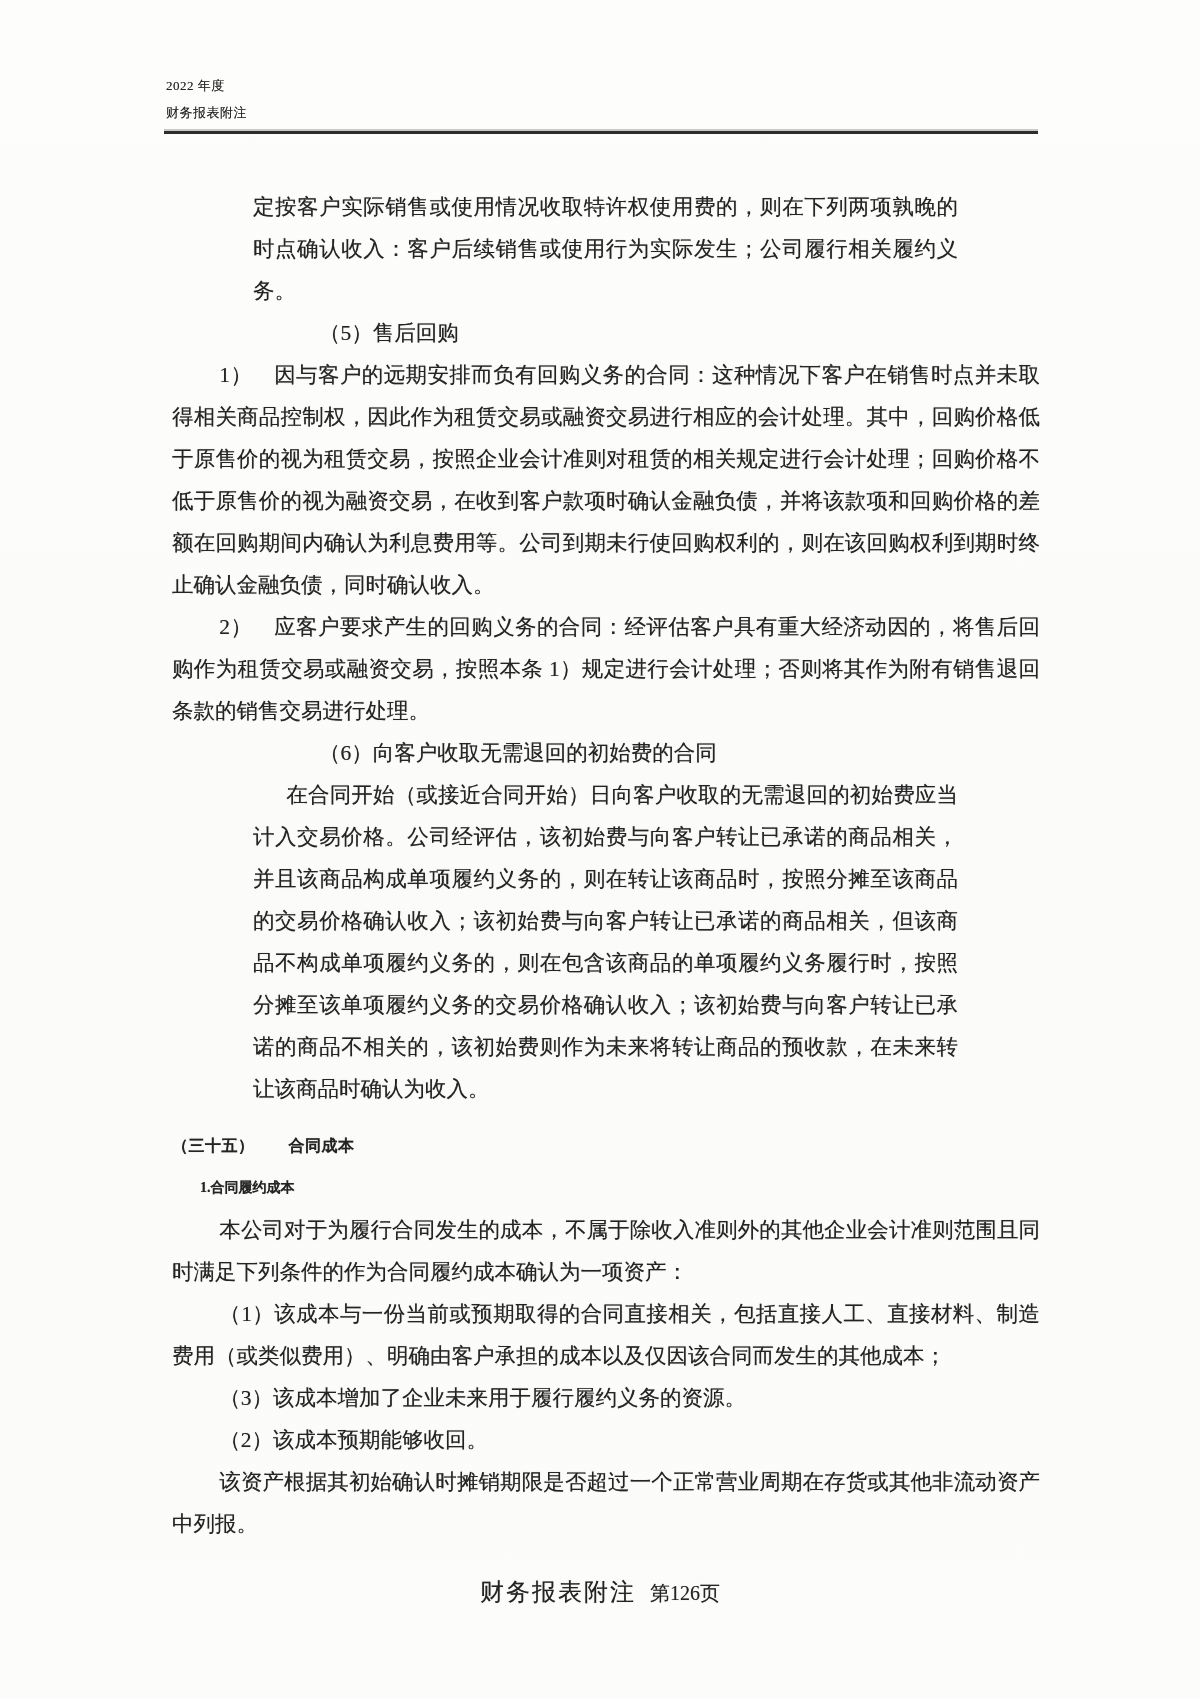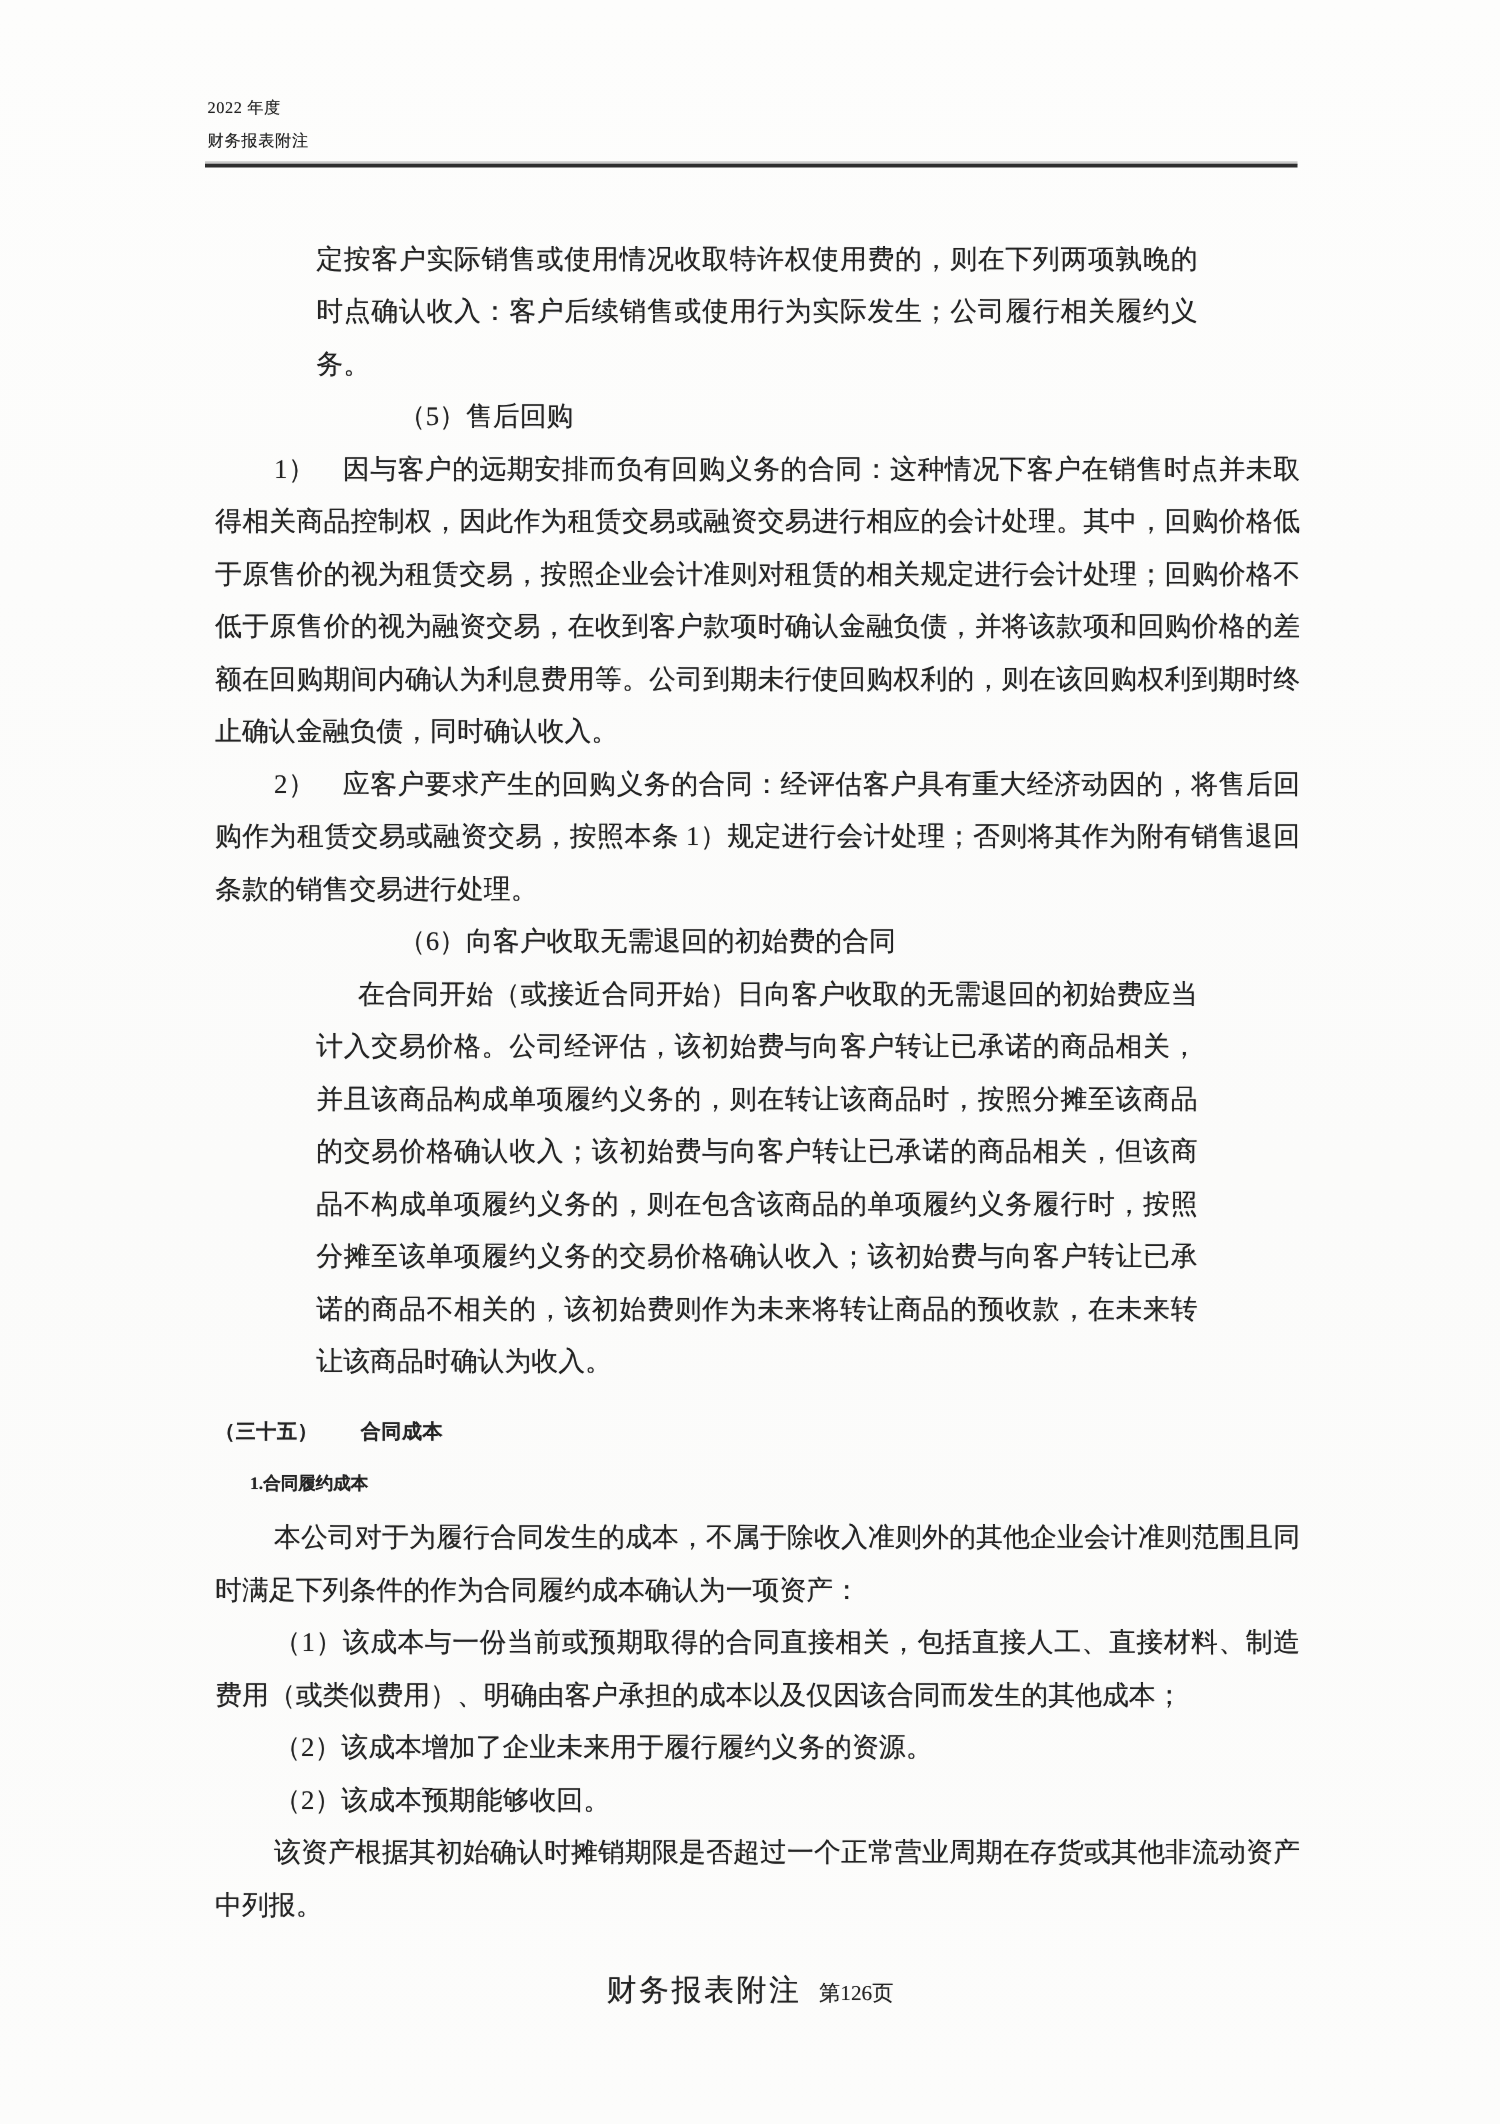--- a/index.html
+++ b/index.html
@@ -92,21 +92,21 @@
     justify-content: center;
     align-items: baseline;
     gap: 14px;
     text-shadow: 0 0 0.7px rgba(40,40,40,0.5);
   }
   .footer-title {
     font-size: 24px;
     letter-spacing: 2px;
   }
   .footer-page {
-    font-size: 17px;
+    font-size: 20px;
   }
 </style>
 </head>
 <body>
 
 <div class="page">
 
   <div class="page-header">
     <div class="hline">2022 年度</div>
     <div class="hline">财务报表附注</div>
@@ -130,21 +130,21 @@
     <p class="para section-heading" style="text-indent:0;">
       <span class="section-number">（三十五）</span><span class="section-title">合同成本</span>
     </p>
 
     <p class="para bold-sub" style="text-indent:0;">1.合同履约成本</p>
 
     <p class="para">本公司对于为履行合同发生的成本，不属于除收入准则外的其他企业会计准则范围且同时满足下列条件的作为合同履约成本确认为一项资产：</p>
 
     <p class="para">（1）该成本与一份当前或预期取得的合同直接相关，包括直接人工、直接材料、制造费用（或类似费用）、明确由客户承担的成本以及仅因该合同而发生的其他成本；</p>
 
-    <p class="para">（2）该成本增加了企业未来用于履行履约义务的资源。</p>
+    <p class="para">（3）该成本增加了企业未来用于履行履约义务的资源。</p>
 
     <p class="para">（2）该成本预期能够收回。</p>
 
     <p class="para">该资产根据其初始确认时摊销期限是否超过一个正常营业周期在存货或其他非流动资产中列报。</p>
 
 
 
   </div>
 
   <div class="page-footer">

